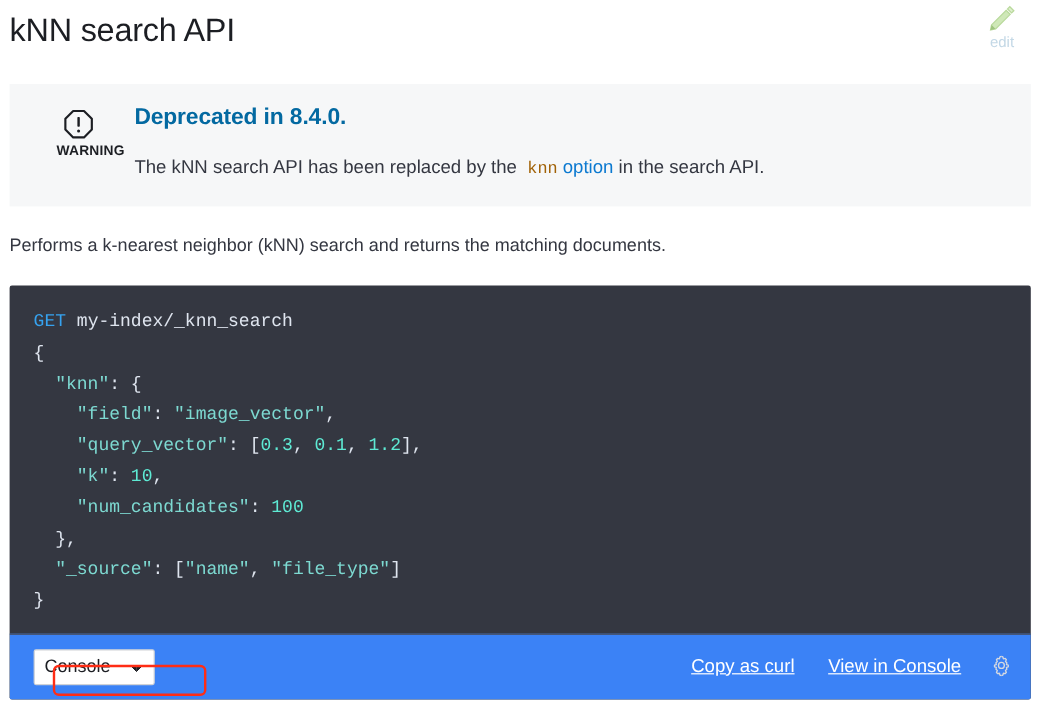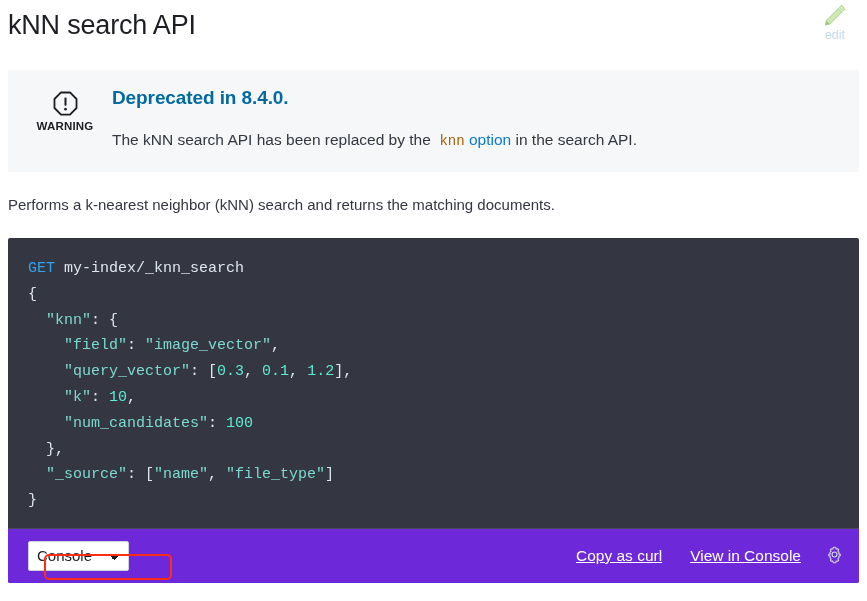--- a/index.html
+++ b/index.html
@@ -61,21 +61,21 @@
   .admonition {
     margin: 10px 8px 0 8px;
     background: #f6f7f8;
     padding: 16px 18px 20px 18px;
     display: flex;
     align-items: flex-start;
   }
   .adm-side {
     width: 78px;
     flex: 0 0 78px;
-    text-align: center;
+    text-align: right;
     padding-top: 4px;
   }
   .adm-icon {
     display: block;
     margin: 0 auto;
     width: 27px;
     height: 27px;
   }
   .adm-kind {
     display: block;
@@ -154,21 +154,21 @@
     border-radius: 5px;
     pointer-events: none;
   }
 
   .code-toolbar {
     border-top: 1px solid #4a4d58;
     height: 55px;
     display: flex;
     align-items: center;
     padding: 0 14px 0 20px;
-    background: #6d28d9;
+    background: #3b82f6;
   }
   .lang-select {
     appearance: none;
     -webkit-appearance: none;
     background: #ffffff;
     color: #1c1e23;
     border: 1px solid #d0d2d6;
     border-radius: 2px;
     font-family: "Liberation Sans", sans-serif;
     font-size: 15px;

